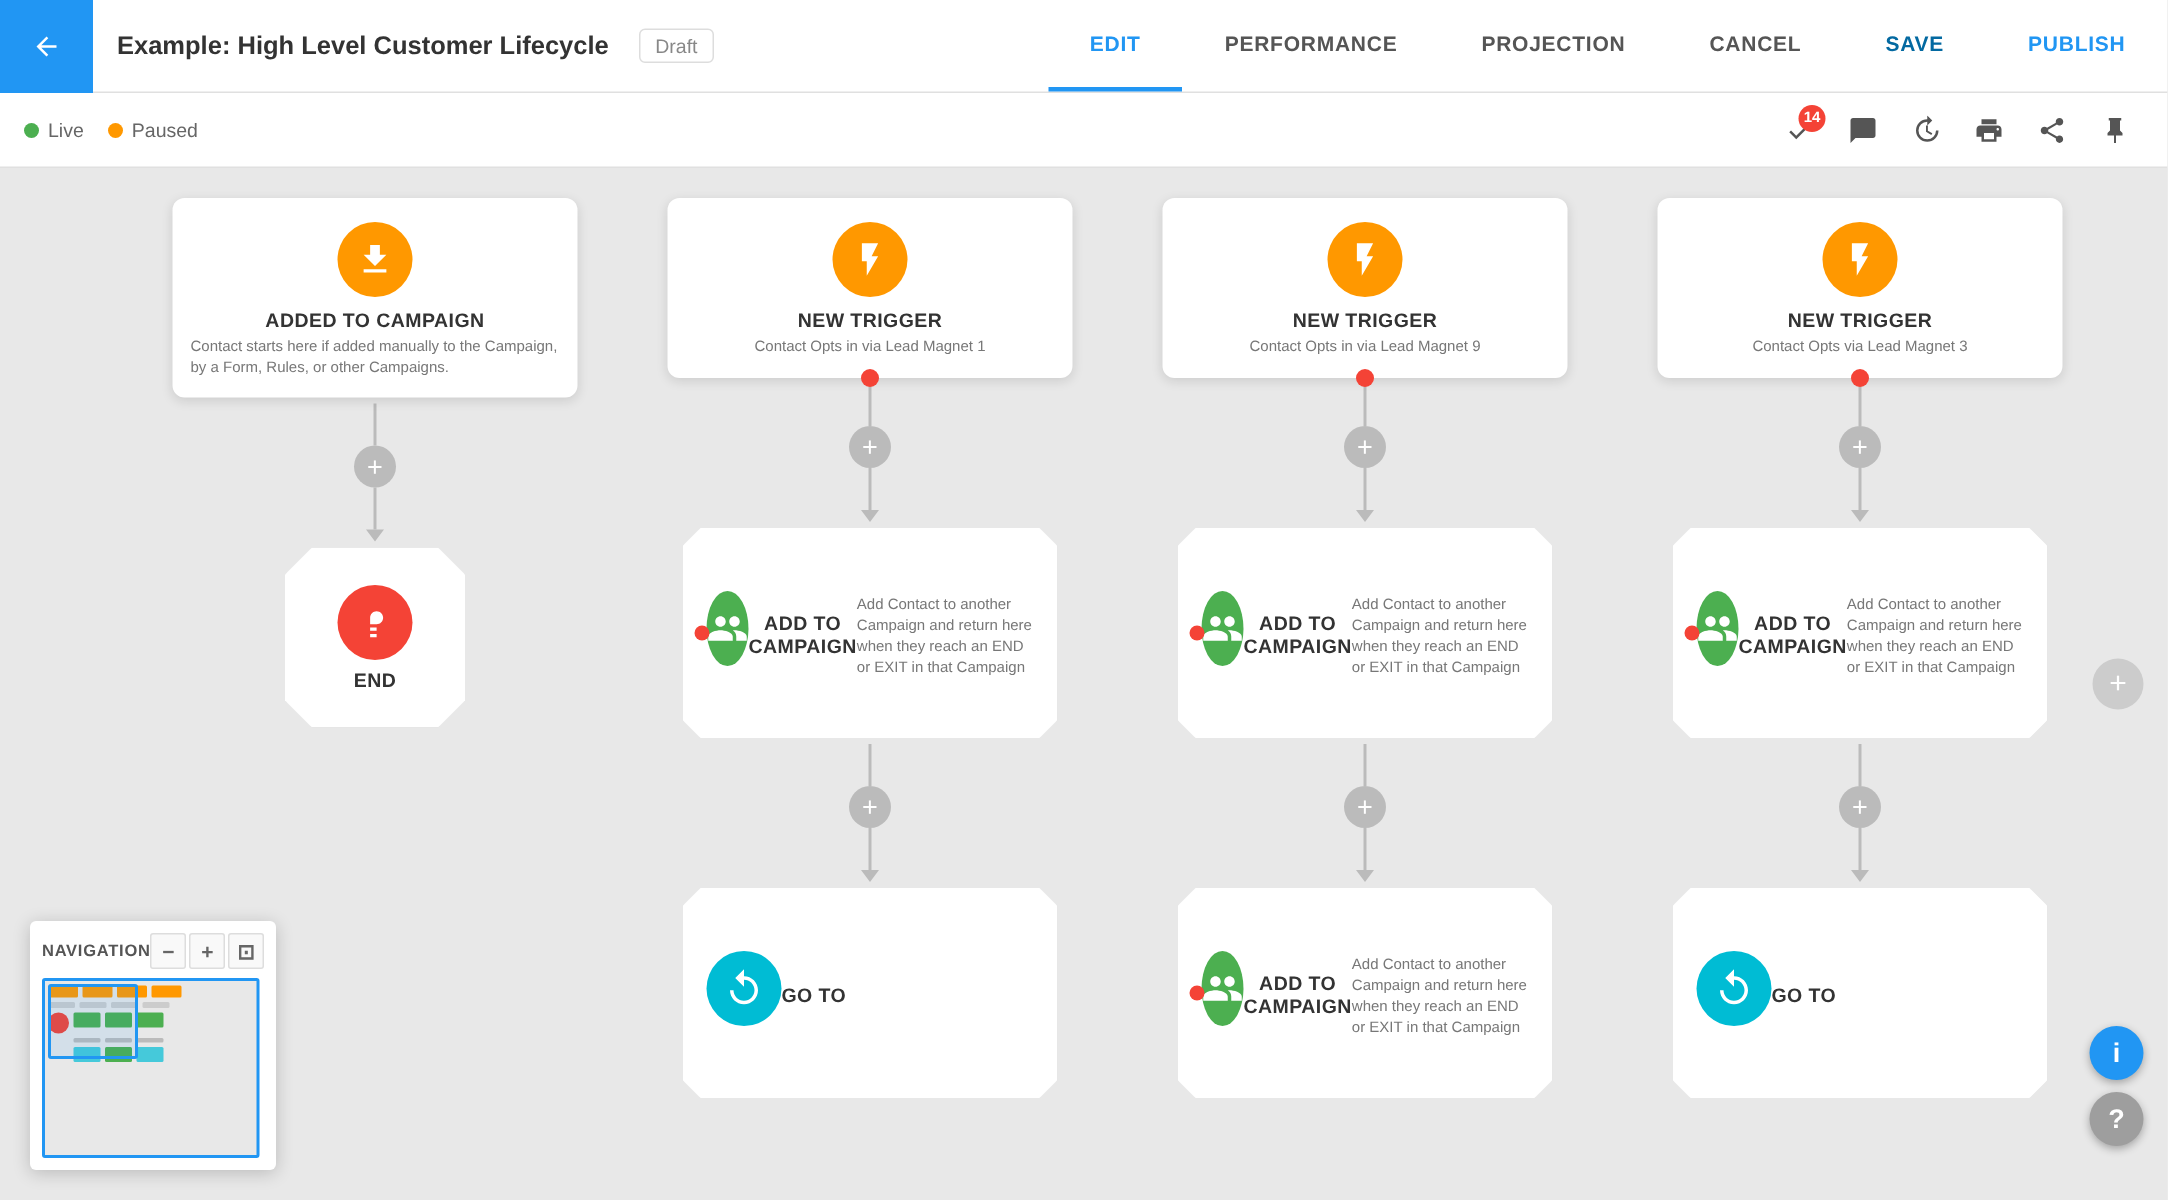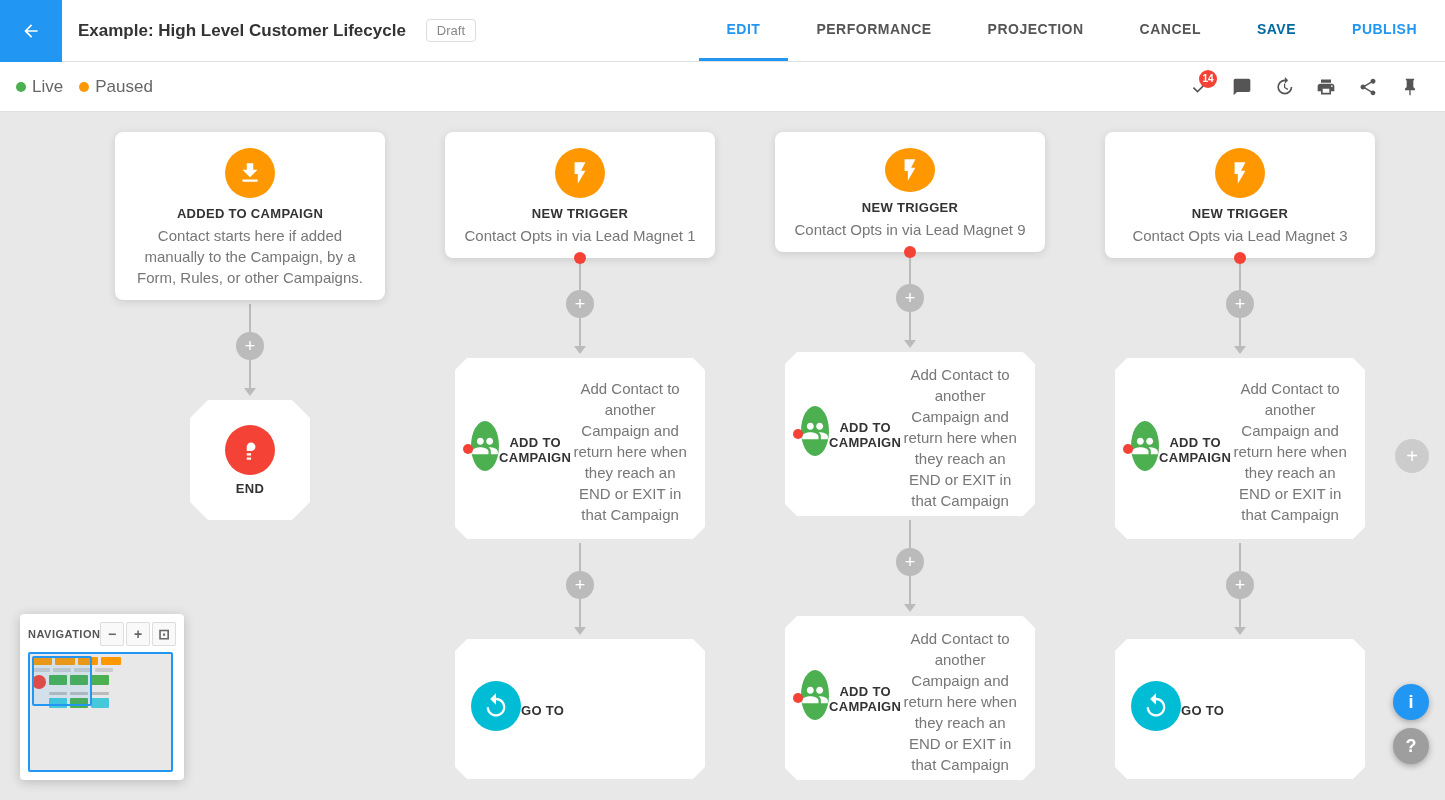--- a/index.html
+++ b/index.html
@@ -44,21 +44,21 @@
       display: flex; align-items: center; height: 50px;
       background: #fff; border-bottom: 1px solid #e0e0e0;
       padding: 0 16px; gap: 8px; justify-content: flex-end;
     }
     .toolbar-status {
       display: flex; align-items: center; gap: 16px;
       margin-right: auto;
     }
     .status-item {
       display: flex; align-items: center; gap: 6px;
-      font-size: 17px; color: #666;
+      font-size: 13px; color: #666;
     }
     .status-dot { width: 10px; height: 10px; border-radius: 50%; }
     .dot-live { background: #4CAF50; }
     .dot-paused { background: #FF9800; }
     .toolbar-icons { display: flex; align-items: center; gap: 4px; }
     .toolbar-icon-btn {
       width: 38px; height: 38px; border-radius: 4px;
       display: flex; align-items: center; justify-content: center;
       cursor: pointer; color: #666; position: relative;
     }
@@ -102,21 +102,21 @@
       width: 50px; height: 50px; border-radius: 50%;
       background: #FF9800; display: flex; align-items: center;
       justify-content: center; margin-bottom: 8px;
     }
     .trigger-card .card-icon svg { width: 26px; height: 26px; fill: white; }
     .card-title {
       font-size: 13px; font-weight: 700; color: #333;
       text-align: center; text-transform: uppercase; letter-spacing: 0.3px;
     }
     .card-desc {
-      font-size: 15px; color: #777; text-align: center;
+      font-size: 10px; color: #777; text-align: left;
       margin-top: 4px; line-height: 1.4;
     }
     .card-dot {
       position: absolute; bottom: -6px; left: 50%;
       transform: translateX(-50%);
       width: 12px; height: 12px; border-radius: 50%;
       background: #f44336;
     }
 
     

